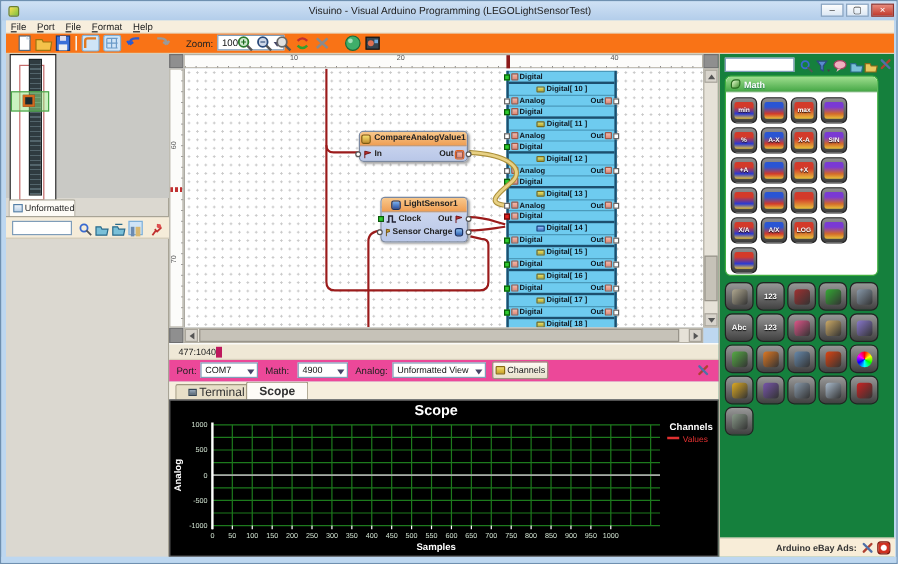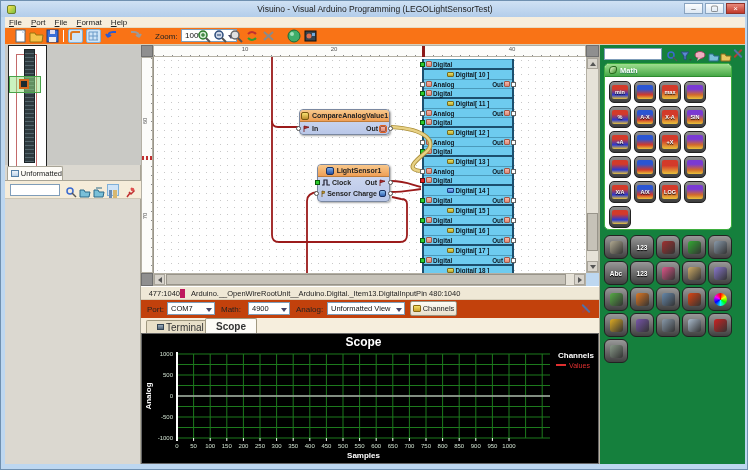--- a/index.html
+++ b/index.html
@@ -76,21 +76,21 @@
   
   .vscroll{position:absolute;left:585px;top:56px;width:13px;height:216px;background:#e6e2d8;border:1px solid #b4b0a4;}
   .hscroll{position:absolute;left:152px;top:272px;width:433px;height:13px;background:#e6e2d8;border:1px solid #b4b0a4;}
   .sb-btn{position:absolute;background:#d8d4cc;border:1px solid #a8a49a;display:flex;align-items:center;justify-content:center;}
   .tri{width:0;height:0;}
   .sb-thumb{position:absolute;background:#c6c2b8;border:1px solid #98948a;}
   
   .statusbar{position:absolute;left:140px;top:285px;width:458px;height:14px;background:#efe8d6;border-top:1px solid #fff;border-bottom:1px solid #d8d0bc;font-size:7.5px;color:#222;display:flex;align-items:center;}
   .status-cell1{width:44px;padding-left:4px;border-right:5px solid #be185d;text-align:right;}
   .status-cell2{padding-left:6px;}
-  .portbar{position:absolute;left:140px;top:299px;width:458px;height:18px;background:#c2410c;font-size:8px;color:#222;}
+  .portbar{position:absolute;left:140px;top:299px;width:458px;height:18px;background:#ec4899;font-size:8px;color:#222;}
   .plabel{position:absolute;top:5px;}
   .pcombo{position:absolute;top:2px;height:13px;background:#fff;border:1px solid #7f9db9;font-size:7.5px;line-height:11px;padding-left:3px;color:#111;}
   .connect-btn{position:absolute;left:269px;top:1px;width:47px;height:15px;background:linear-gradient(#fdfbf4,#e8e0cc);border:1px solid #9a9482;border-radius:2px;font-size:7.5px;display:flex;align-items:center;justify-content:center;gap:2px;color:#222;}
   .plug-ic{width:8px;height:7px;background:linear-gradient(#f4e06a,#caa22a);border:1px solid #8a6a10;border-radius:1px;}
   .tabsrow{position:absolute;left:140px;top:317px;width:458px;height:15px;background:#f6eedd;}
   .btab{position:absolute;top:2px;height:13px;border:1px solid #a09880;border-bottom:none;border-radius:2px 2px 0 0;font-size:10px;display:flex;align-items:center;gap:2px;padding:0 10px;background:#e8dfc8;color:#333;}
   .btab.active{top:0;height:15px;background:#fdfbf6;font-weight:bold;}
   .tab-ic{width:7px;height:6px;border:1px solid #345;background:linear-gradient(#9ab,#567);}
   
   .scope{position:absolute;left:140px;top:332px;width:458px;height:131px;background:#000;border:1px solid #666;}
@@ -520,21 +520,20 @@
         <span class="tri" style="border-top:3px solid transparent;border-bottom:3px solid transparent;border-right:4px solid #555"></span>
       </div>
     <div class="sb-thumb" style="left:12px;top:0;width:400px;height:11px"></div>
     <div class="sb-btn" style="right:0;top:0;width:11px;height:11px">
         <span class="tri" style="border-top:3px solid transparent;border-bottom:3px solid transparent;border-left:4px solid #555"></span>
       </div>
   </div>
 
   <div class="statusbar">
     <span class="status-cell1">477:1040</span>
-    <span class="status-cell2">Arduino.__OpenWireRootUnit__Arduino.Digital._Item13.DigitalInputPin 480:1040</span>
   </div>
 
   <div class="portbar">
     <span class="plabel" style="left:6px">Port:</span>
     <div class="pcombo" style="left:26px;width:48px"><span>COM7</span><span class="combo-caret"></span></div>
     <span class="plabel" style="left:80px">Math:</span>
     <div class="pcombo" style="left:107px;width:42px"><span>4900</span><span class="combo-caret"></span></div>
     <span class="plabel" style="left:155px">Analog:</span>
     <div class="pcombo" style="left:186px;width:78px"><span>Unformatted View</span><span class="combo-caret"></span></div>
     <div class="connect-btn">
@@ -800,16 +799,21 @@
           <span class="cat-dot" style="background: linear-gradient(135deg, rgb(170, 187, 204), rgb(51, 51, 51));"></span>
         </div>
         <div class="cat-item">
           <span class="cat-dot" style="background: linear-gradient(135deg, rgb(204, 34, 34), rgb(51, 51, 51));"></span>
         </div>
         <div class="cat-item">
           <span class="cat-dot" style="background: linear-gradient(135deg, rgb(136, 153, 136), rgb(51, 51, 51));"></span>
         </div>
       </div>
 
+    <div class="ads-strip">
+      <span>Arduino eBay Ads:</span>
+      <span class="tools-x"></span>
+      <span class="red-badge"></span>
+    </div>
   </div>
 
   <div class="bottom-frame"></div>
 </div>
 
 </body></html>

